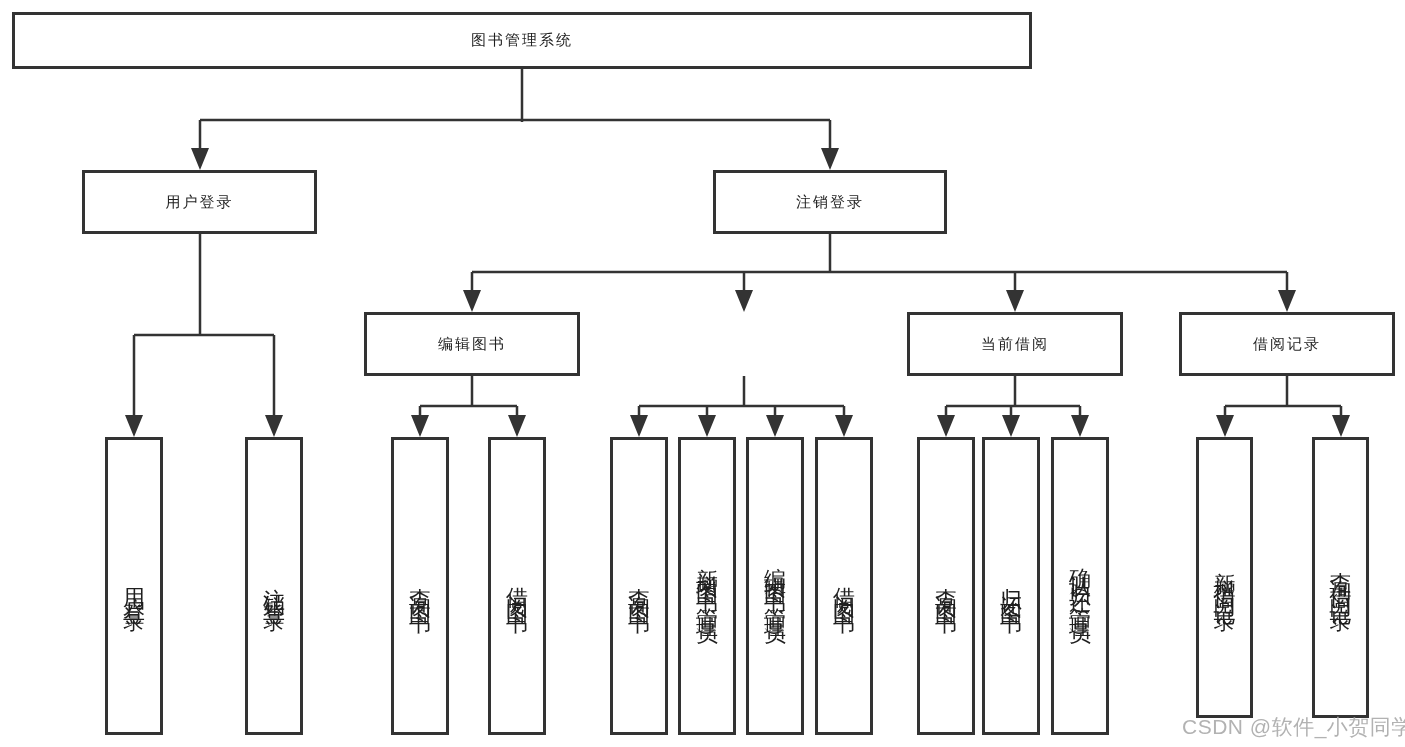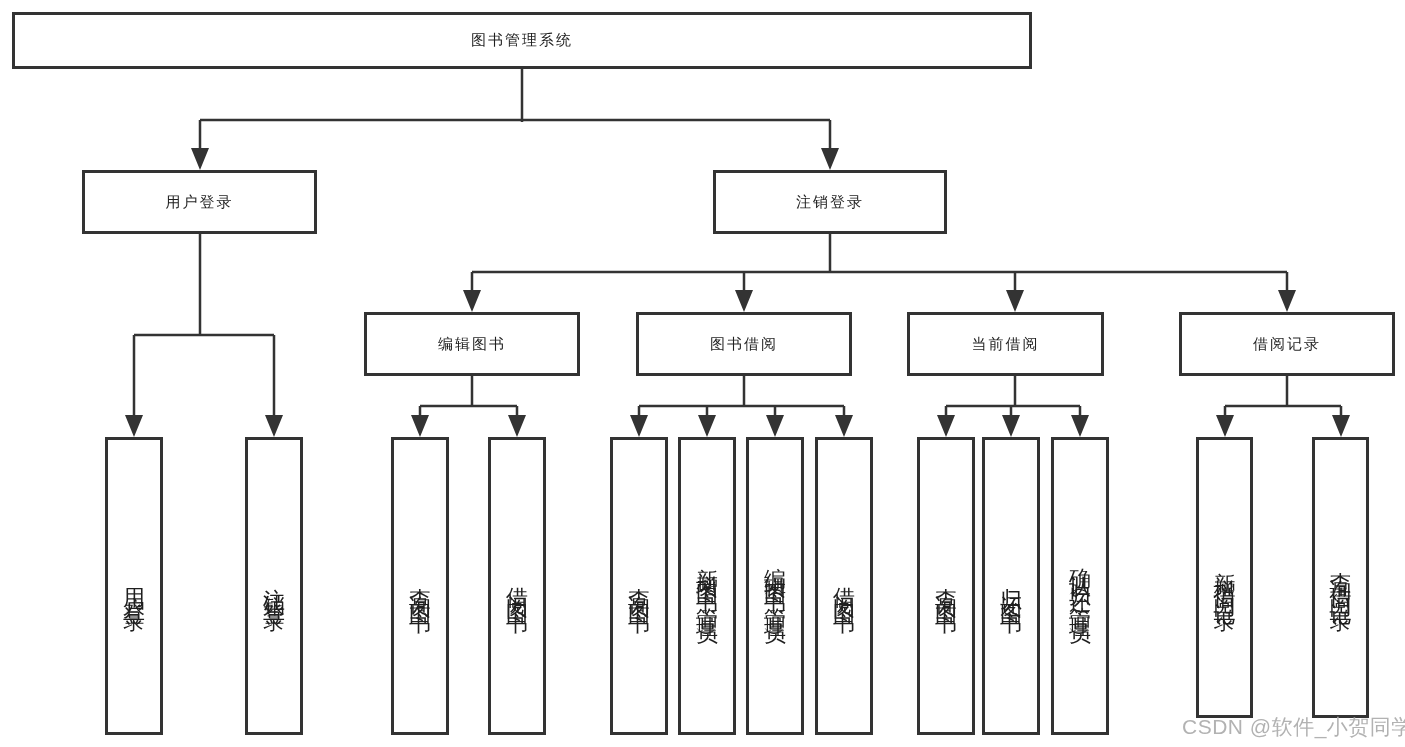--- a/index.html
+++ b/index.html
@@ -116,24 +116,21 @@
   <div class="box h" style="left:82px;top:170px;width:235px;height:64px">
     <span>用户登录</span>
   </div>
   <div class="box h" style="left:713px;top:170px;width:234px;height:64px">
     <span>注销登录</span>
   </div>
 
   <div class="box h" style="left:364px;top:312px;width:216px;height:64px">
     <span>编辑图书</span>
   </div>
-  <div class="box h" style="left:636px;top:312px;width:216px;height:64px">
-    <span>图书借阅</span>
-  </div>
-  <div class="box h" style="left:907px;top:312px;width:197px;height:64px">
+  <div class="box h" style="left:907px;top:312px;width:216px;height:64px">
     <span>当前借阅</span>
   </div>
   <div class="box h" style="left:1179px;top:312px;width:216px;height:64px">
     <span>借阅记录</span>
   </div>
 
   <div class="box v" style="left:105px;top:437px;width:58px;height:298px">
     <span>用户登录</span>
   </div>
   <div class="box v" style="left:245px;top:437px;width:58px;height:298px">

